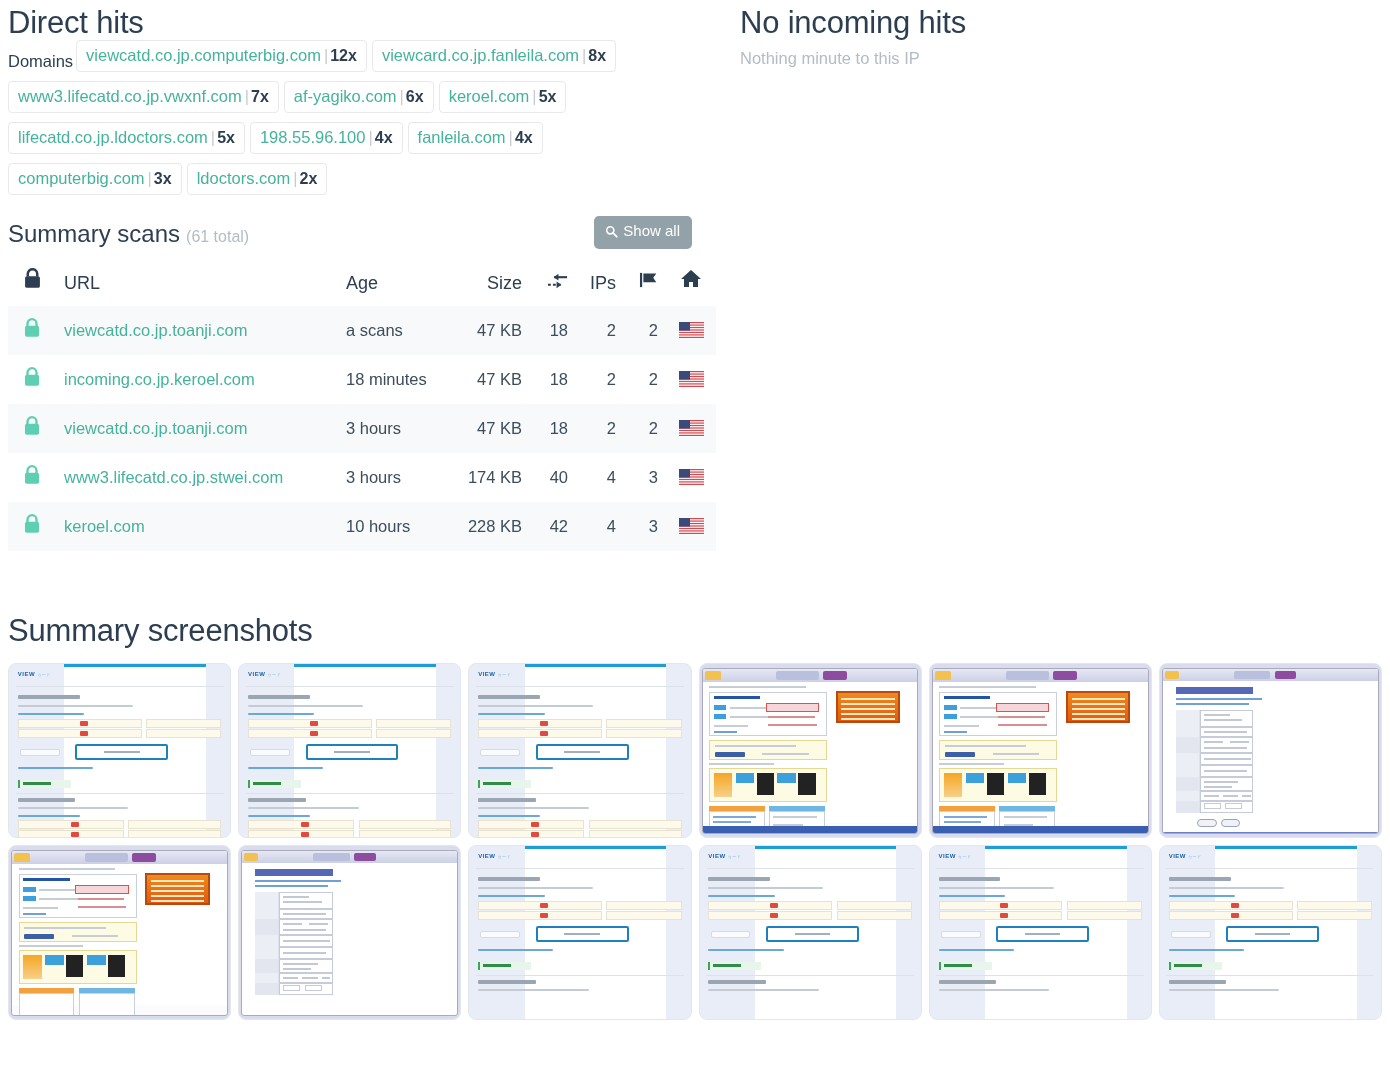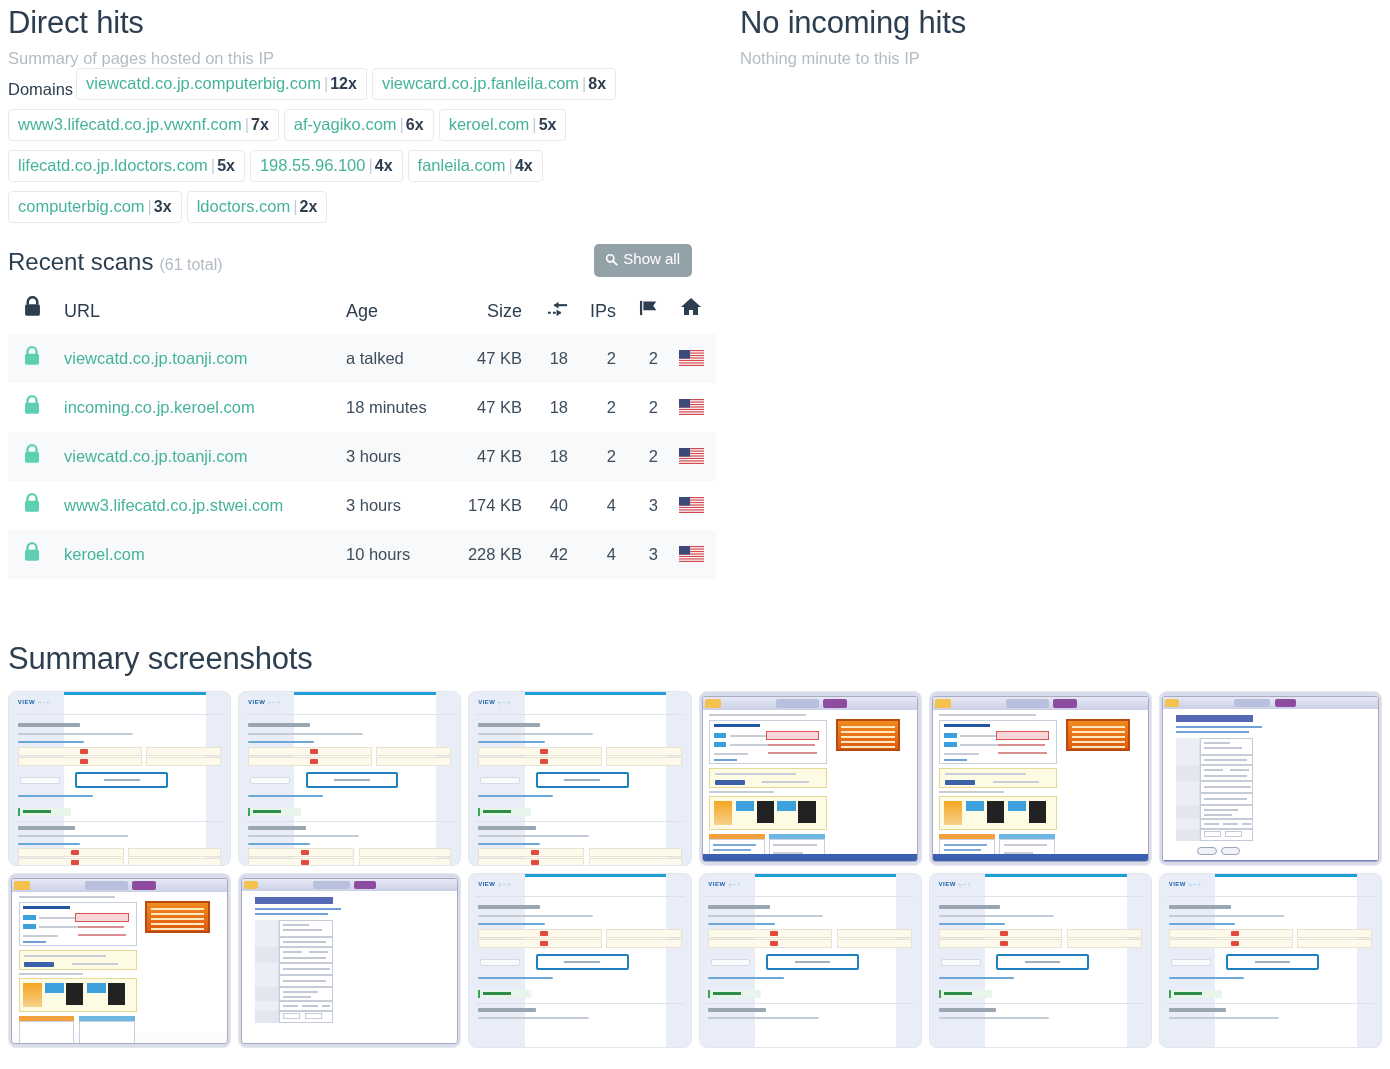--- a/index.html
+++ b/index.html
@@ -226,28 +226,27 @@
 </style>
 </head>
 <body>
 
 <div class="page">
 
   <div class="top-cols">
 
     <div class="col-left">
       <h1 class="section-title">Direct hits</h1>
-      <p class="section-sub">Summary of pages hosted on this IP</p>
 
       <div class="domains-wrap">
         <span class="domains-label">Domains</span><span class="badge"><span class="dom">viewcatd.co.jp.computerbig.com</span><span class="sep">|</span><span class="cnt">12x</span></span><span class="badge"><span class="dom">viewcard.co.jp.fanleila.com</span><span class="sep">|</span><span class="cnt">8x</span></span><br><span class="badge"><span class="dom">www3.lifecatd.co.jp.vwxnf.com</span><span class="sep">|</span><span class="cnt">7x</span></span><span class="badge"><span class="dom">af-yagiko.com</span><span class="sep">|</span><span class="cnt">6x</span></span><span class="badge"><span class="dom">keroel.com</span><span class="sep">|</span><span class="cnt">5x</span></span><br><span class="badge"><span class="dom">lifecatd.co.jp.ldoctors.com</span><span class="sep">|</span><span class="cnt">5x</span></span><span class="badge"><span class="dom">198.55.96.100</span><span class="sep">|</span><span class="cnt">4x</span></span><span class="badge"><span class="dom">fanleila.com</span><span class="sep">|</span><span class="cnt">4x</span></span><br><span class="badge"><span class="dom">computerbig.com</span><span class="sep">|</span><span class="cnt">3x</span></span><span class="badge"><span class="dom">ldoctors.com</span><span class="sep">|</span><span class="cnt">2x</span></span>
       </div>
 
       <div class="scans-head">
-        <span class="scans-title">Recent scans</span><span class="scans-total">(61 total)</span>
+        <span class="scans-title">Summary scans</span><span class="scans-total">(61 total)</span>
         <button class="show-all-btn"><span class="mg"><svg width="13" height="13" viewBox="0 0 16 16">
                 <circle cx="6.5" cy="6.5" r="4.4" fill="none" stroke="#fff" stroke-width="2"></circle>
                 <line x1="9.8" y1="9.8" x2="14.4" y2="14.4" stroke="#fff" stroke-width="2.3" stroke-linecap="round"></line>
               </svg></span><span>Show all</span></button>
       </div>
 
       <table class="scans">
         <thead>
           <tr>
             <th class="c-lock">
@@ -281,21 +280,21 @@
             </th>
           </tr>
         </thead>
         <tbody>
           <tr class="stripe">
             <td class="c-lock"><span><svg width="18" height="20" viewBox="0 0 20 22">
                     <path d="M5 9V6.2A5 5 0 0 1 15 6.2V9" fill="none" stroke="#5ecfb0" stroke-width="2.6"></path>
                     <rect x="2.2" y="8.6" width="15.6" height="12.2" rx="2" fill="#5ecfb0"></rect>
                   </svg></span></td>
             <td class="c-url"><a class="url-link" href="#">viewcatd.co.jp.toanji.com</a></td>
-            <td class="c-age">a talked</td>
+            <td class="c-age">a scans</td>
             <td class="c-size">47 KB</td>
             <td class="c-req req-link">18</td>
             <td class="c-ips">2</td>
             <td class="c-flags">2</td>
             <td class="c-home"><span class="flag-img"><svg width="25" height="16" viewBox="0 0 25 16">
                     <rect width="25" height="16" fill="#fff"></rect>
                     <g fill="#e8persist"></g>
                     <rect y="0" width="25" height="1.23" fill="#d24a52"></rect>
                     <rect y="2.46" width="25" height="1.23" fill="#d24a52"></rect>
                     <rect y="4.92" width="25" height="1.23" fill="#d24a52"></rect>

